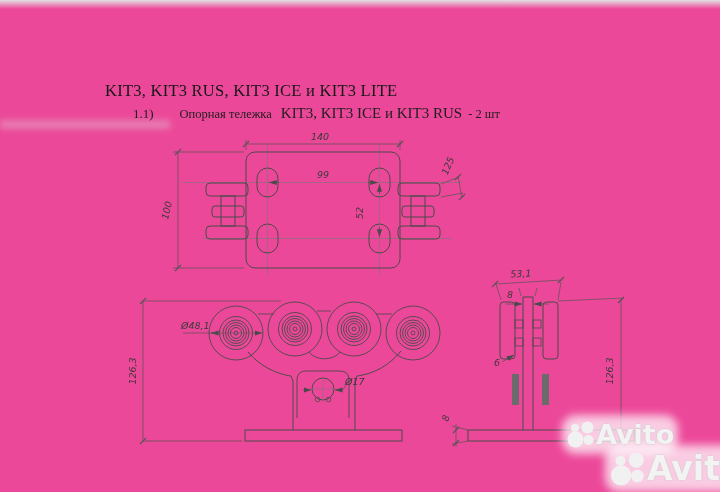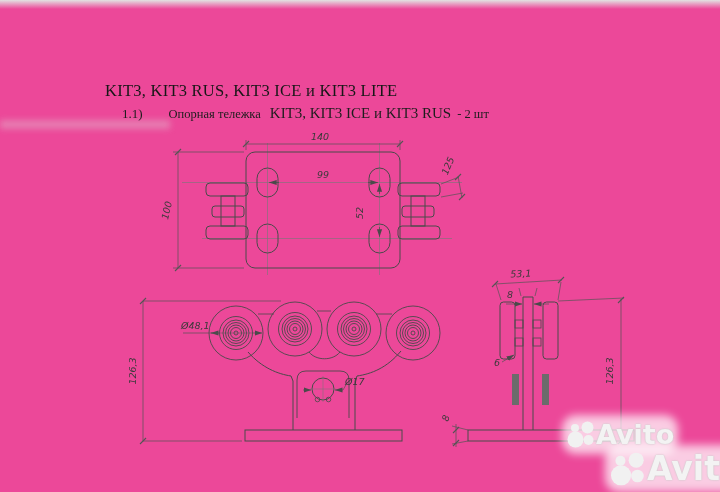--- a/index.html
+++ b/index.html
@@ -4,21 +4,21 @@
 <style>
   html,body{margin:0;padding:0;background:#ffffff;}
   #stage{position:relative;width:720px;height:492px;background:#ec4899;overflow:hidden;
          font-family:"Liberation Serif", serif;}
   .scan-top{position:absolute;left:0;top:0;width:720px;height:9px;
             background:linear-gradient(#e2e2e2,rgba(255,255,255,0));pointer-events:none;}
   .scan-streak{position:absolute;left:0;top:120px;width:170px;height:9px;
                background:rgba(224,224,224,.35);filter:blur(3px);pointer-events:none;}
   .title{position:absolute;left:105px;top:81px;font-size:16.5px;color:#171717;
          letter-spacing:.25px;white-space:nowrap;}
-  .subtitle{position:absolute;left:122px;top:104px;color:#1d1d1d;white-space:nowrap;}
+  .subtitle{position:absolute;left:133px;top:104px;color:#1d1d1d;white-space:nowrap;}
   .subtitle .idx{font-size:13px;margin-right:26px;}
   .subtitle .lbl{font-size:12.5px;margin-right:9px;}
   .subtitle .mdl{font-size:15px;margin-right:6px;}
   .subtitle .qty{font-size:12.5px;}
   svg{position:absolute;left:0;top:0;}
   svg text{font-family:"DejaVu Sans",sans-serif;font-style:italic;font-size:9.5px;fill:#3a3a3a;}
   .wm{position:absolute;display:flex;align-items:center;color:#f3f3f3;
       font-family:"DejaVu Sans",sans-serif;font-weight:bold;
       text-shadow:0 0 2px #c7c7c7, 0 0 1px #d4d4d4;white-space:nowrap;text-align:center;}
   .wm .blob{position:absolute;inset:-4px;background:rgba(255,255,255,.72);

